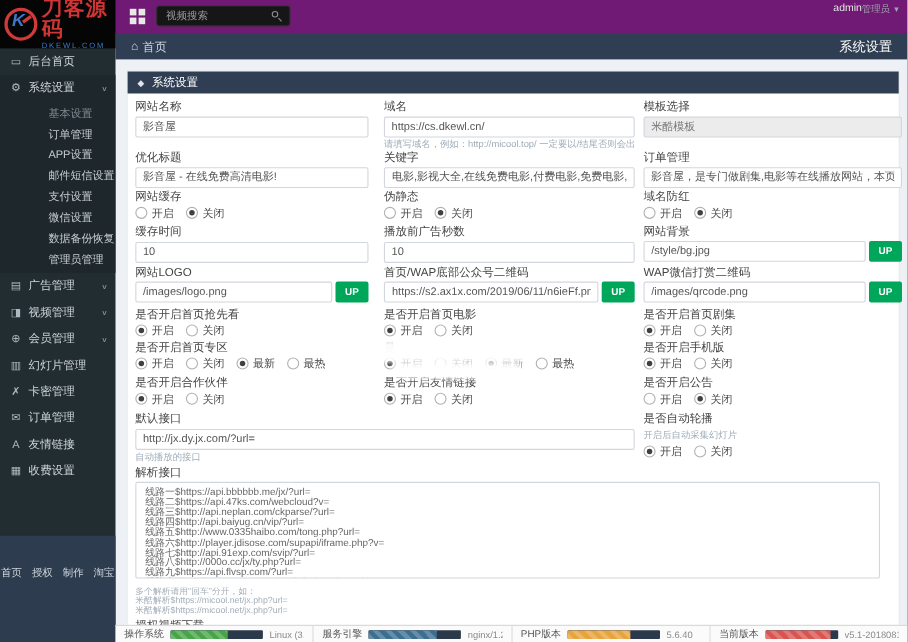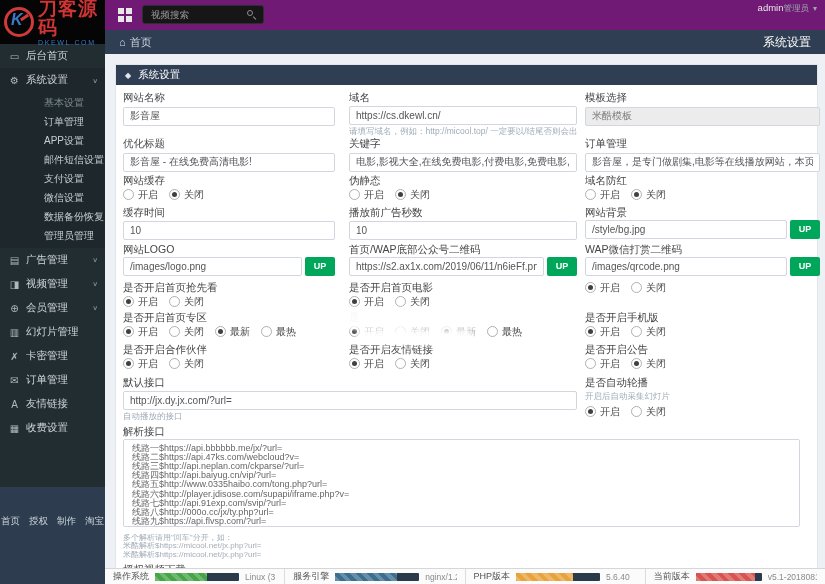--- a/index.html
+++ b/index.html
@@ -355,20 +355,21 @@
                   <span class="dot"></span>
                   <span>开启</span>
                 </span>
                 <span class="radio">
                   <span class="dot"></span>
                   <span>关闭</span>
                 </span>
               </div>
           </div>
           <div class="cR field">
+            <label>是否开启首页剧集</label>
             <div class="radios">
                 <span class="radio on">
                   <span class="dot"></span>
                   <span>开启</span>
                 </span>
                 <span class="radio">
                   <span class="dot"></span>
                   <span>关闭</span>
                 </span>
               </div>

